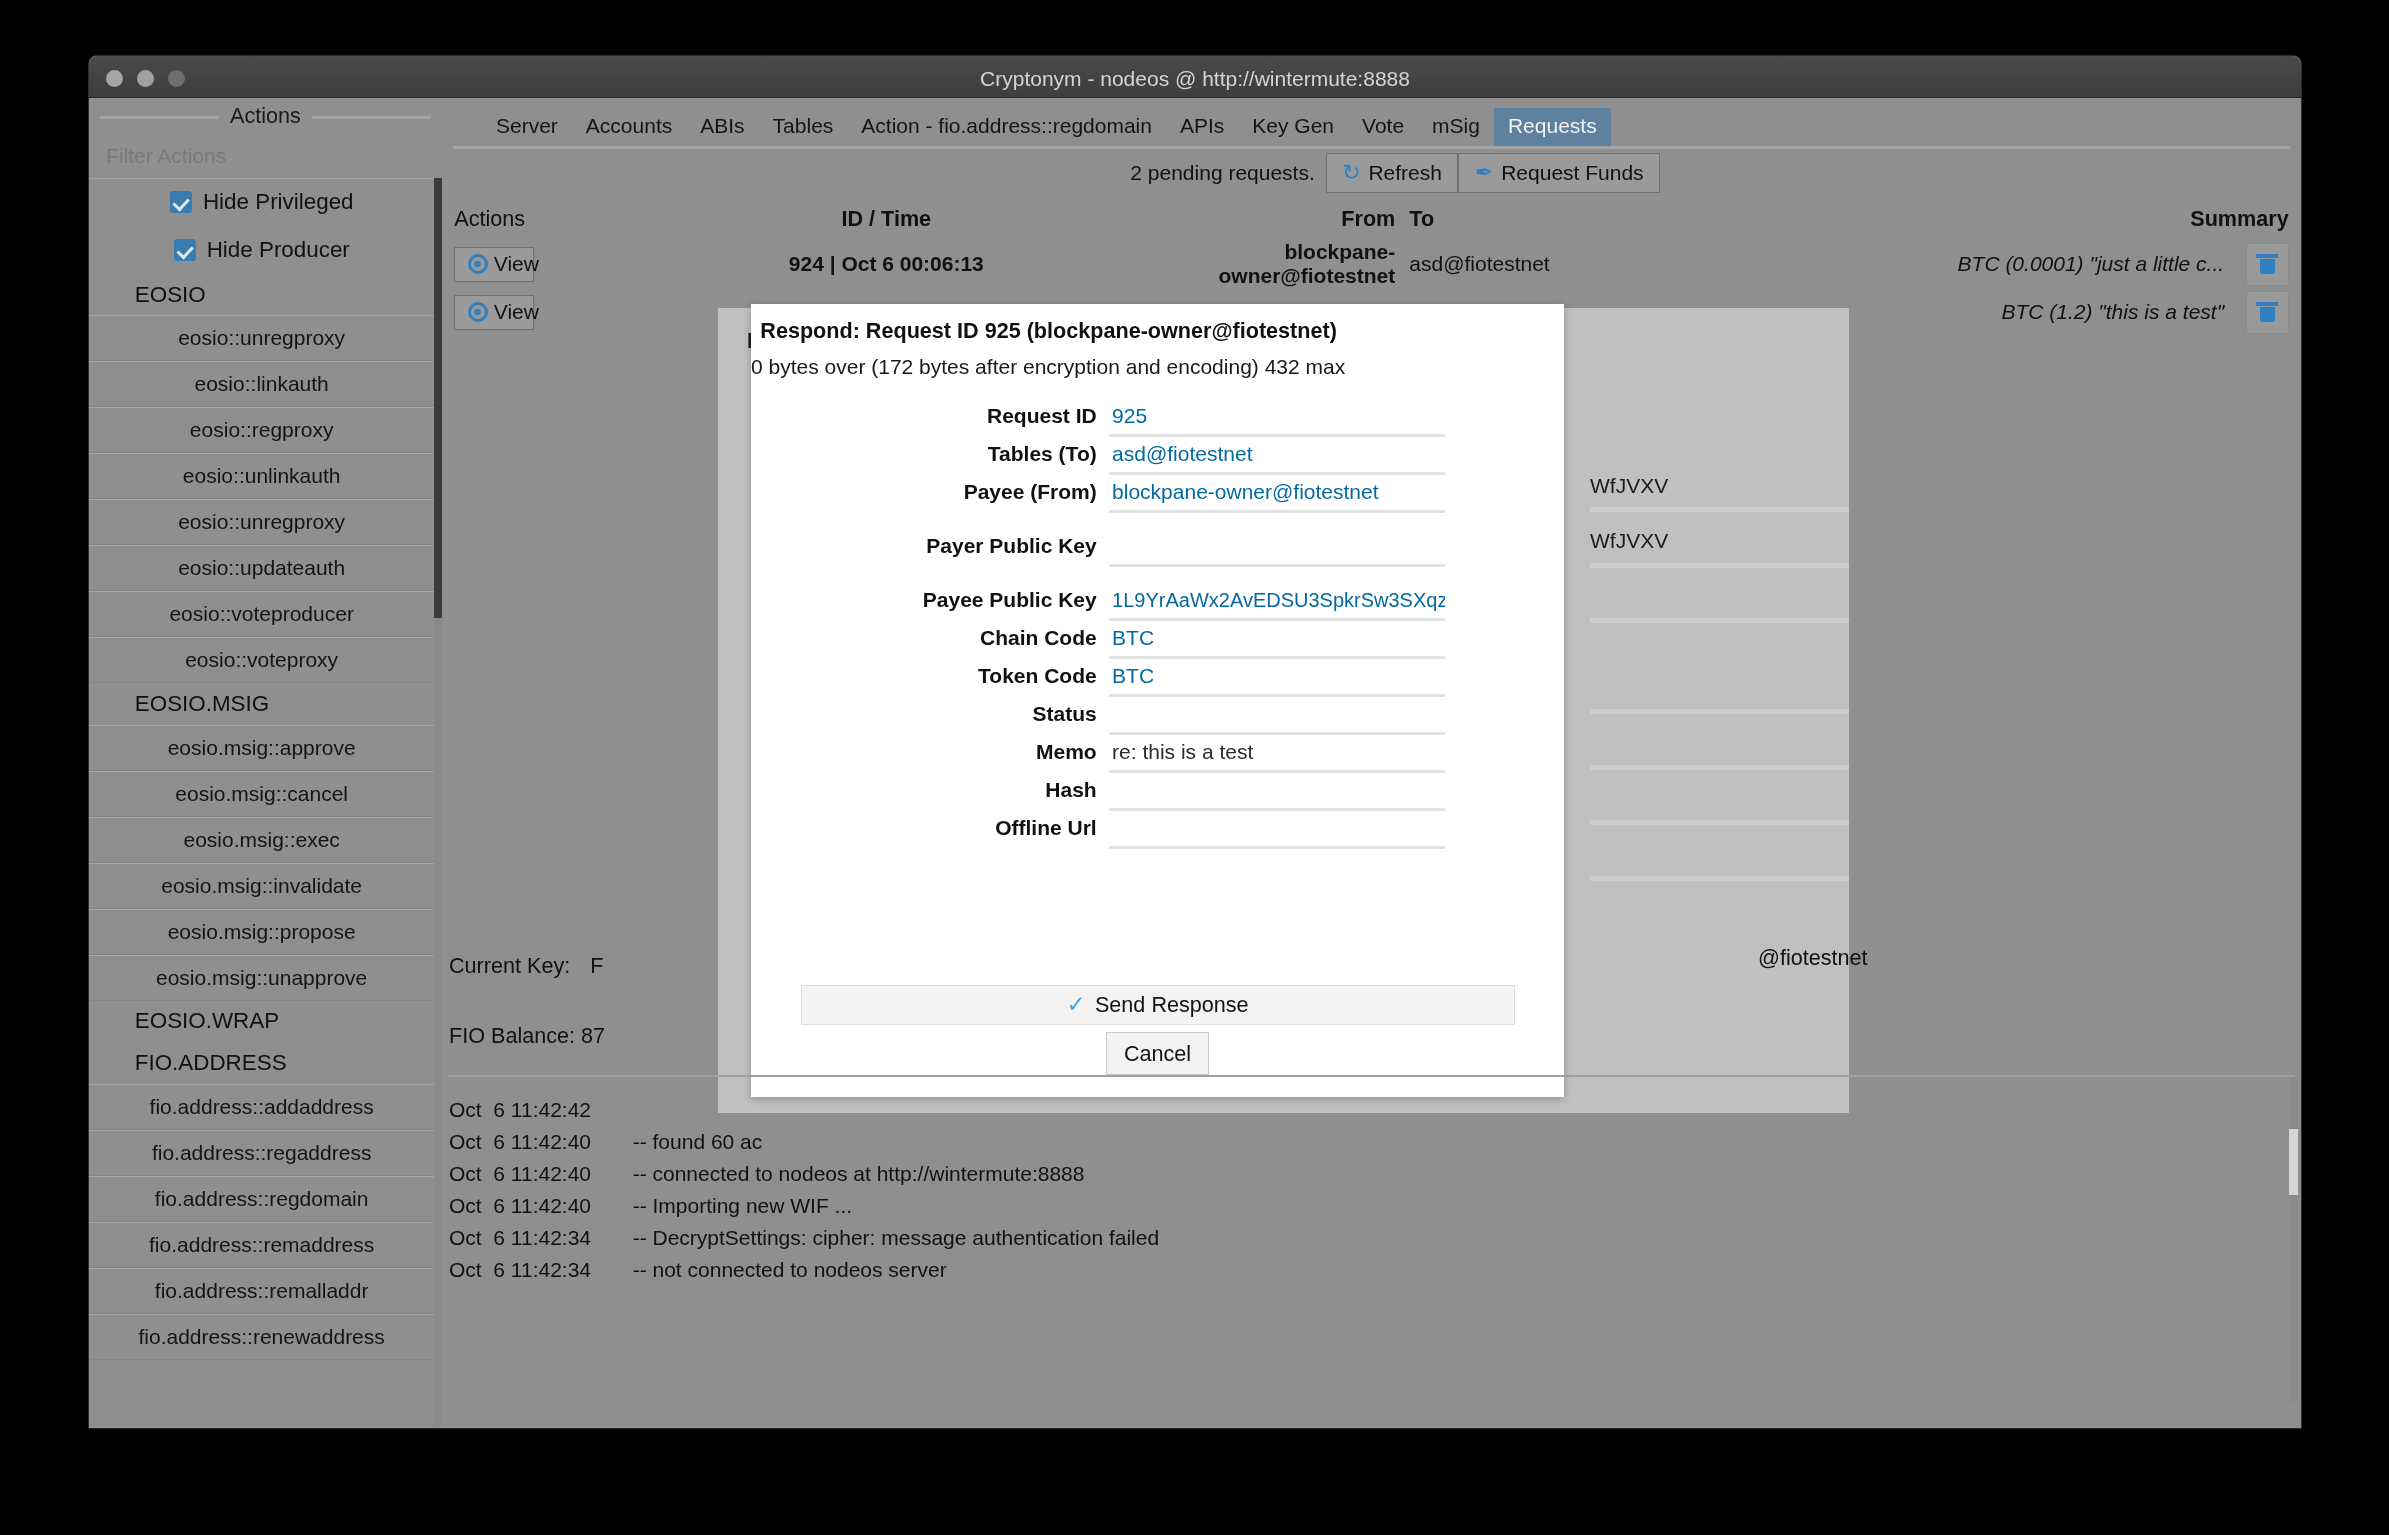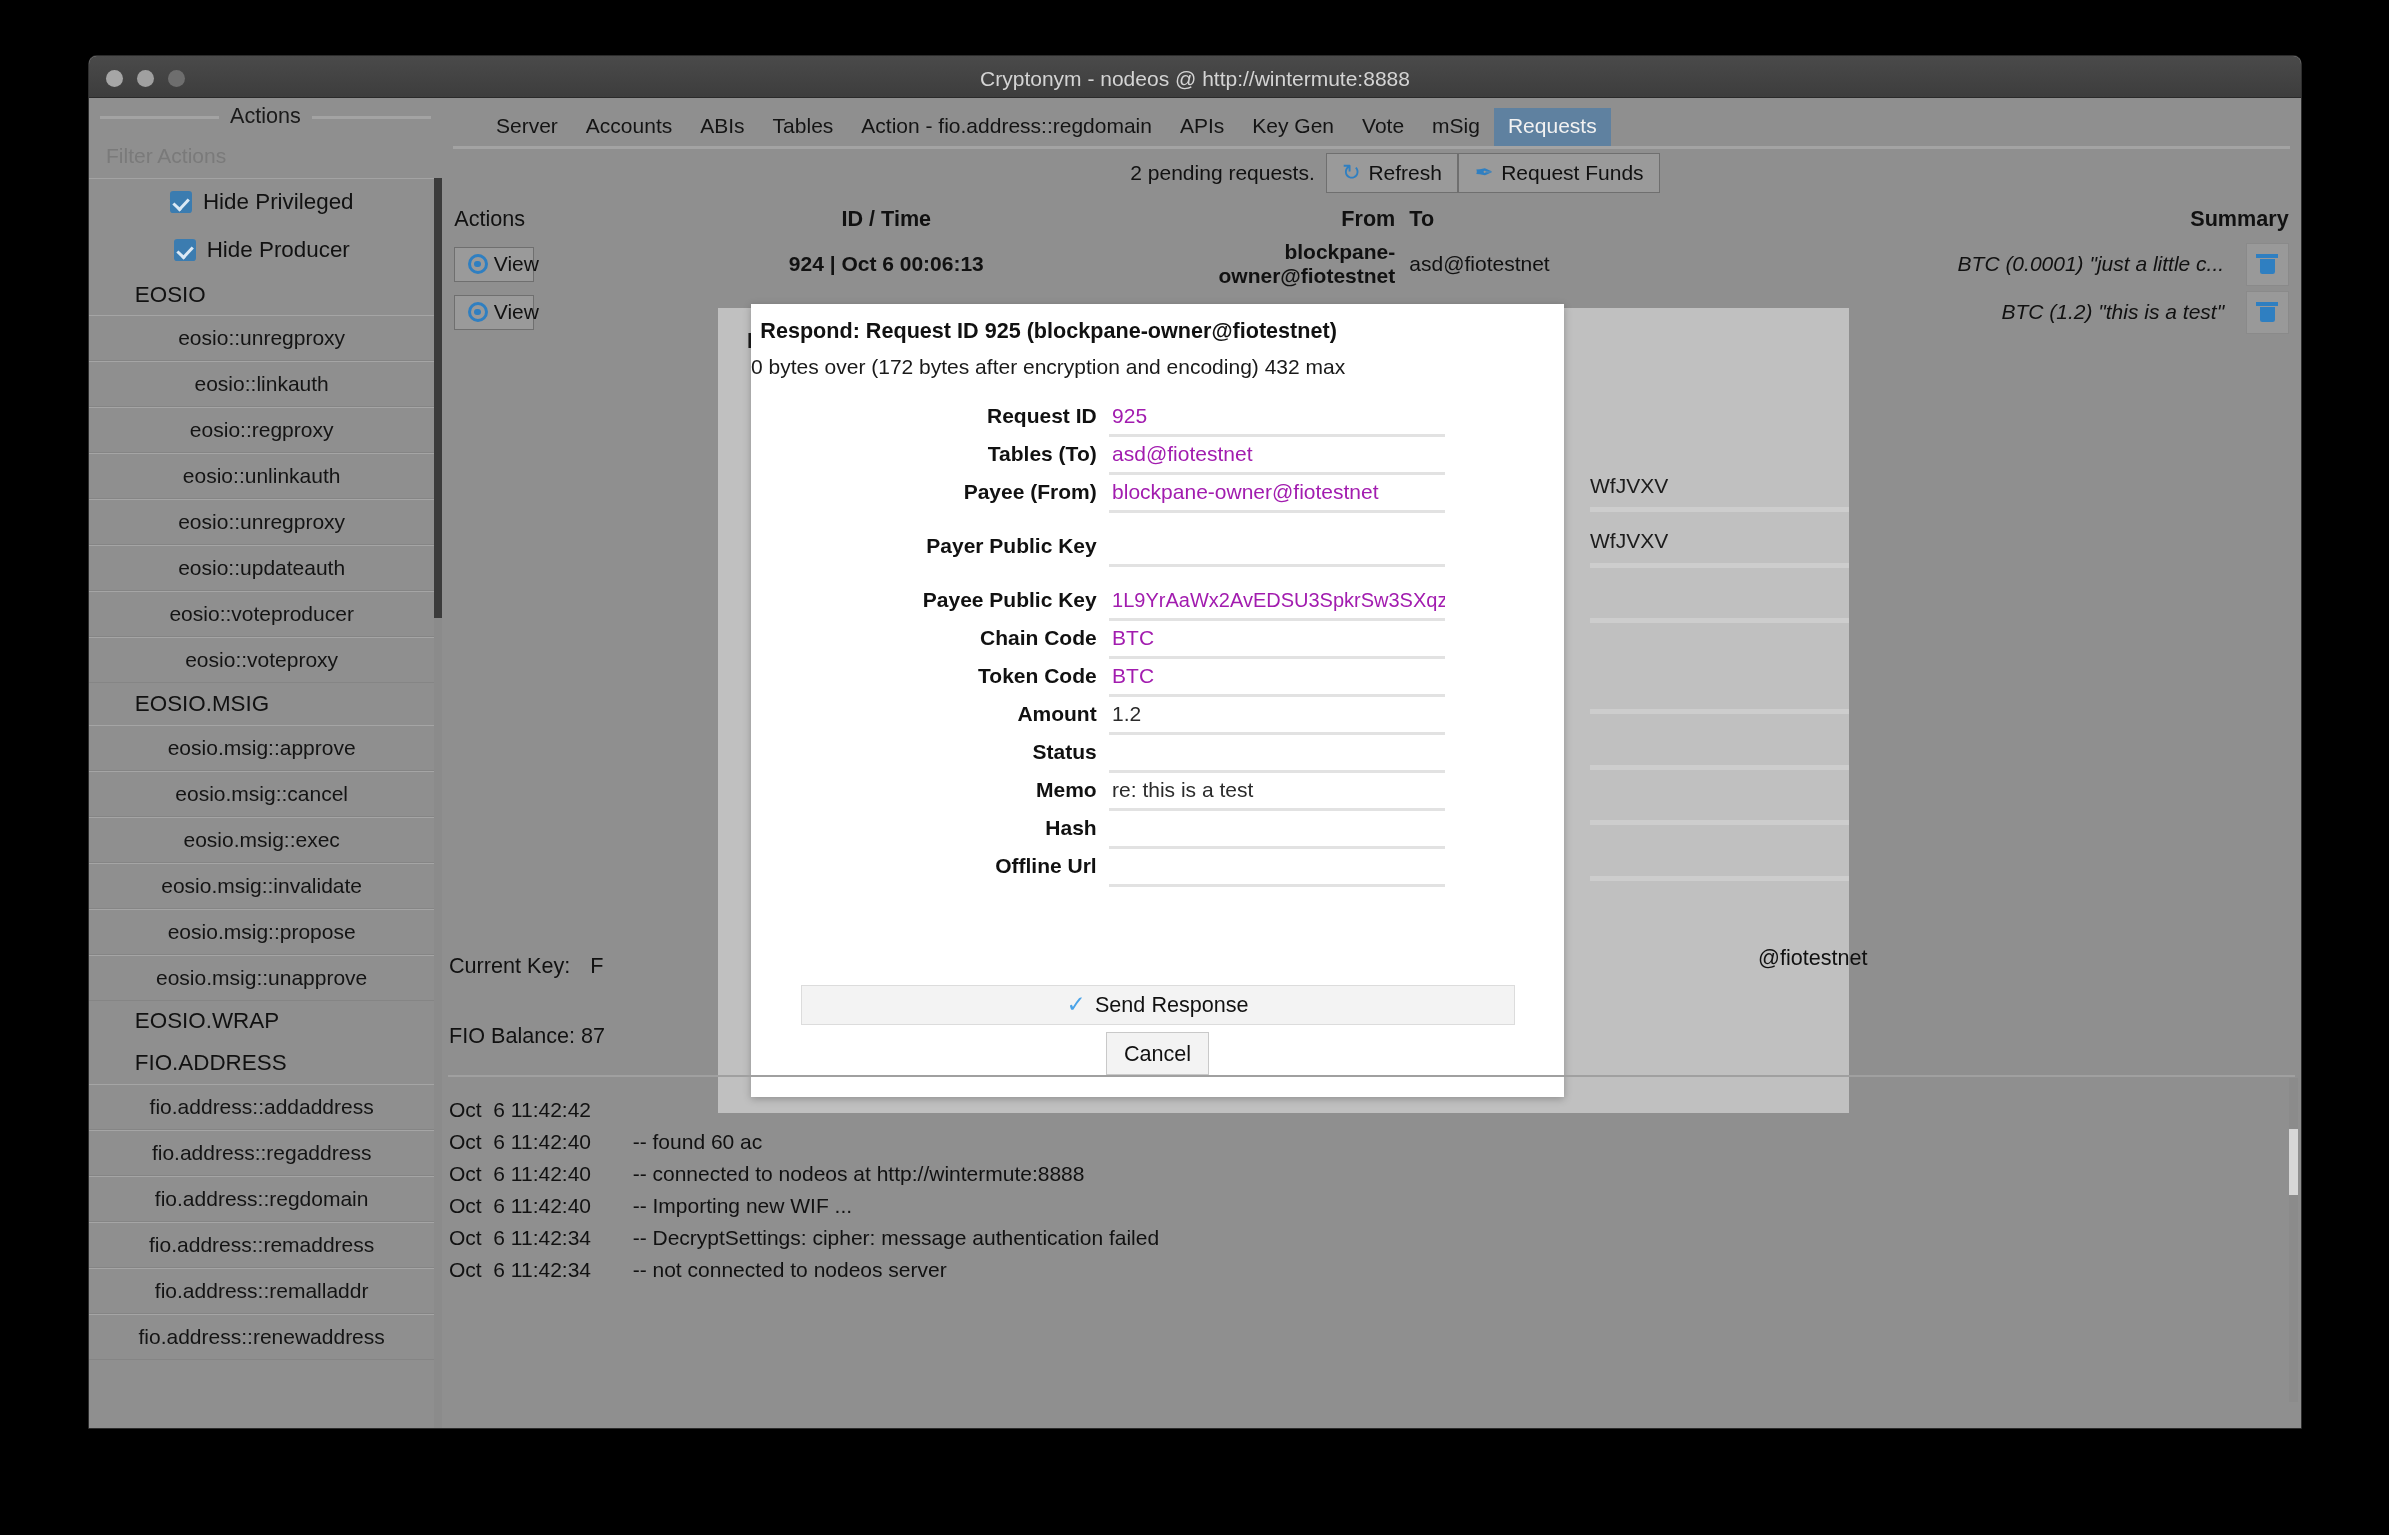--- a/index.html
+++ b/index.html
@@ -249,21 +249,21 @@
   }
   .flabel {
     width: 358px; text-align: right; padding-right: 12.3px;
     font-size: 21px; font-weight: bold; color: #111;
     line-height: 26px;
   }
   .finput {
     width: 336px;
     border: none; border-bottom: 3.1px solid #e2e2e2;
     font-family: "Liberation Sans", sans-serif;
-    font-size: 21px; color: #a21caf;
+    font-size: 21px; color: #0369a1;
     background: transparent;
     outline: none;
     padding: 0 0 4.6px 3.1px;
     height: 34px;
   }
   .finput.filled { color: #2b2b2b; }
   .finput.tight { font-size: 20px; }
 
   .frow.gap { height: 54px; }
 
@@ -494,24 +494,20 @@
           </div>
           <div class="frow">
             <div class="flabel">Chain Code</div>
             <input class="finput" value="BTC" style="">
           </div>
           <div class="frow">
             <div class="flabel">Token Code</div>
             <input class="finput" value="BTC" style="">
           </div>
           <div class="frow">
-            <div class="flabel">Amount</div>
-            <input class="finput filled" value="1.2" style="">
-          </div>
-          <div class="frow">
             <div class="flabel">Status</div>
             <input class="finput" value="" style="">
           </div>
           <div class="frow">
             <div class="flabel">Memo</div>
             <input class="finput filled" value="re: this is a test" style="">
           </div>
           <div class="frow">
             <div class="flabel">Hash</div>
             <input class="finput" value="" style="">

